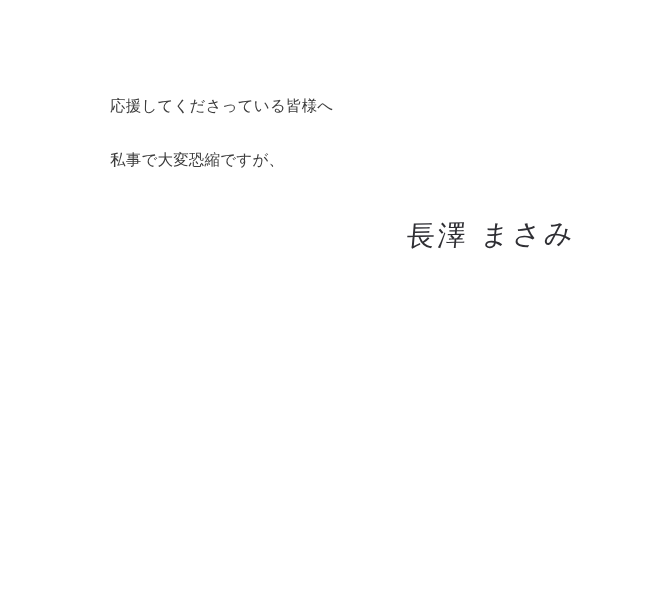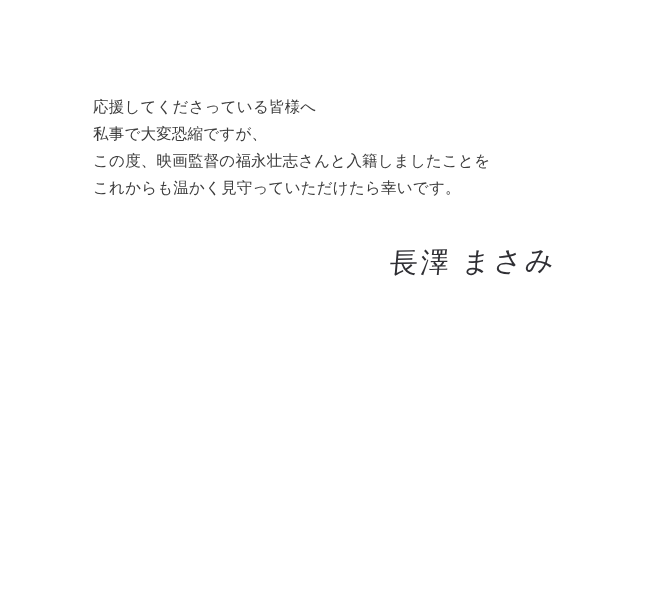--- a/index.html
+++ b/index.html
@@ -9,34 +9,34 @@
   body {
     width: 650px;
     height: 593px;
     background: #ffffff;
     font-family: "DejaVu Sans", sans-serif;
     overflow: hidden;
     position: relative;
   }
   .letter {
     position: absolute;
-    left: 93px;
+    left: 110px;
     top: 93px;
     width: 520px;
     color: #3c3c3c;
     font-size: 15.5px;
     line-height: 27px;
     letter-spacing: 0.2px;
-    font-family: Liberation Serif, serif;
   }
   .letter p {
     margin: 0;
     white-space: nowrap;
   }
   .paragraph {
+    margin-top: 27px;
   }
   .signature-row {
     margin-top: 44px;
     padding-left: 297px;
     white-space: nowrap;
   }
   .signature {
     display: inline-block;
     font-size: 28px;
     line-height: 34px;
@@ -48,27 +48,25 @@
 </style>
 </head>
 <body>
 
 <div class="letter">
 
   <p class="salutation">応援してくださっている皆様へ</p>
 
   <div class="paragraph">
     <p>私事で大変恐縮ですが、</p>
-    <p>この度、映画監督の福永壮志さんと入籍しましたことを</p>
   </div>
 
   <div class="paragraph">
   </div>
 
   <div class="paragraph">
-    <p>これからも温かく見守っていただけたら幸いです。</p>
   </div>
 
   <div class="signature-row">
     <span class="signature">長澤 まさみ</span>
   </div>
 
 </div>
 
 </body></html>

